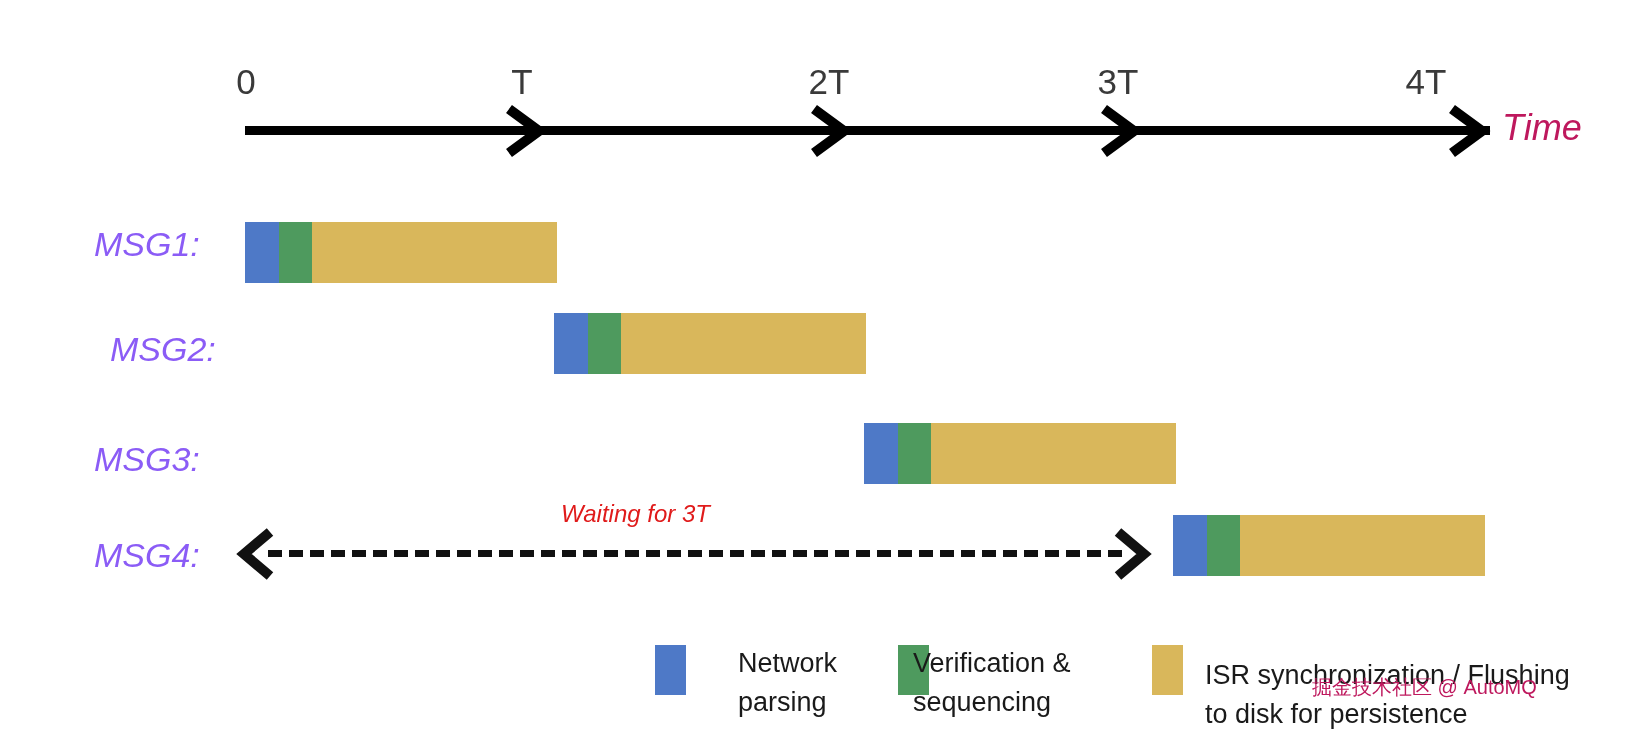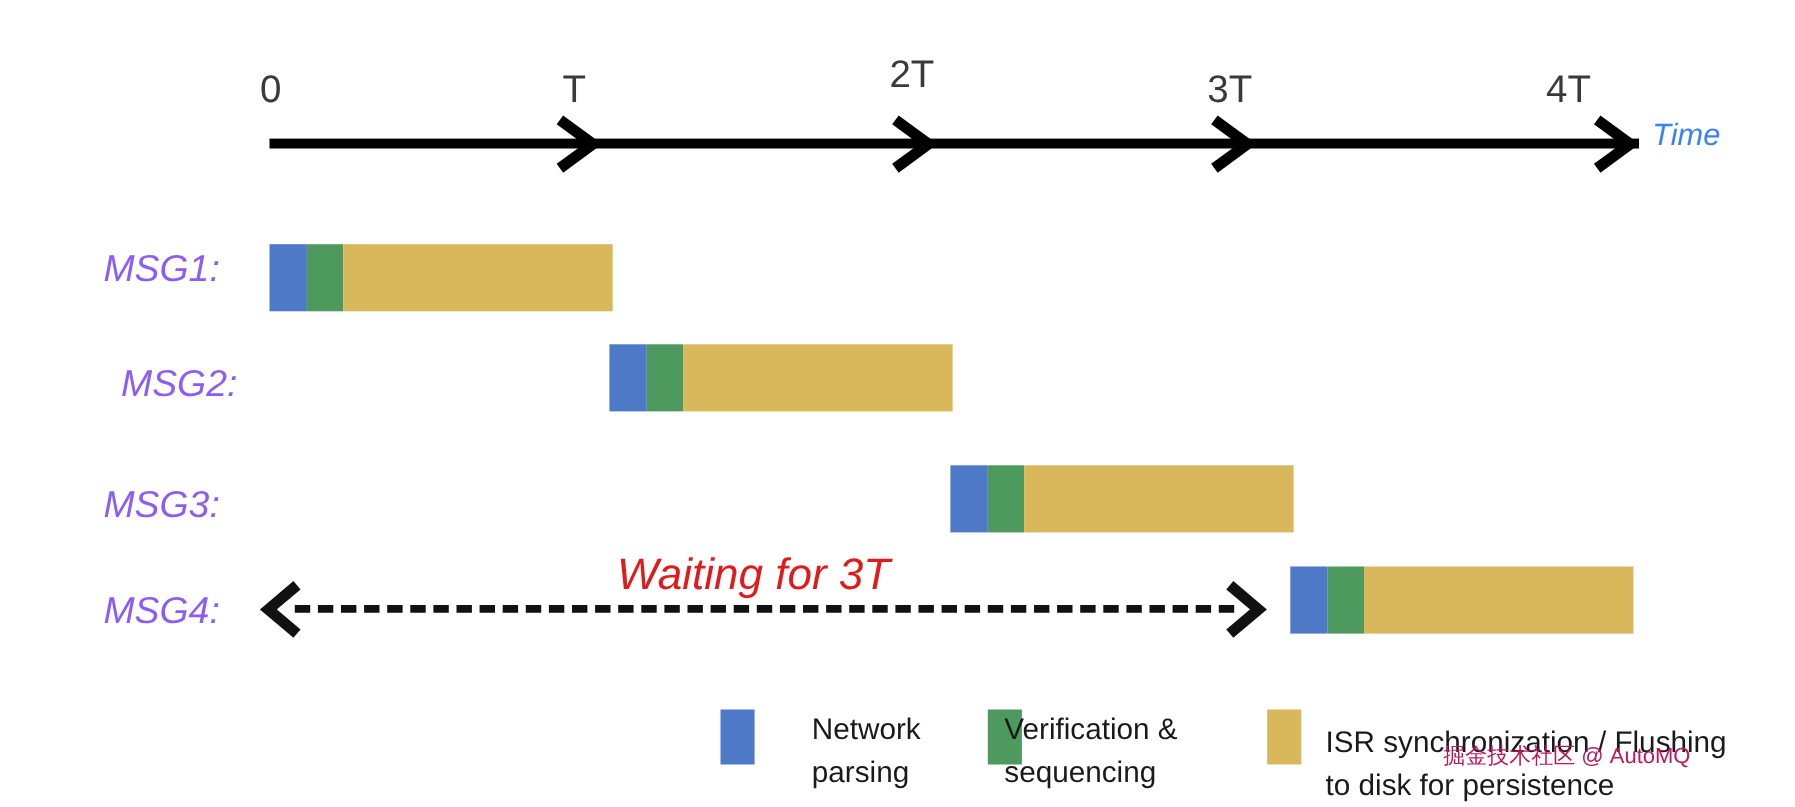--- a/index.html
+++ b/index.html
@@ -26,23 +26,23 @@
   .tick-label {
     position: absolute;
     font-size: 35px;
     color: #3a3a3a;
     font-family: "Liberation Sans", sans-serif;
     text-align: center;
     white-space: nowrap;
   }
   .time-label {
     position: absolute;
-    font-size: 28px;
+    font-size: 36px;
     font-style: italic;
-    color: #3b82f6;
+    color: #be185d;
     white-space: nowrap;
   }
   .arrow-head {
     position: absolute;
   }
 
   
   .msg-label {
     position: absolute;
     font-size: 34px;
@@ -64,21 +64,21 @@
   .seg-isr   { background: #D9B75B; }
 
   
   .wait-line {
     position: absolute;
     height: 0;
     border-top: 7px dashed #111111;
   }
   .wait-label {
     position: absolute;
-    font-size: 40px;
+    font-size: 24px;
     font-style: italic;
     color: #e01b1b;
     white-space: nowrap;
   }
 
   
   .legend-swatch {
     position: absolute;
     width: 31px;
     height: 50px;
@@ -117,21 +117,21 @@
     </svg>
     <svg class="arrow-head" style="left:1100px; top:103px;" width="46" height="56" viewBox="0 0 46 56">
       <path d="M4 6 L34 28 L4 50" fill="none" stroke="#000000" stroke-width="10" stroke-linecap="butt" stroke-linejoin="miter"></path>
     </svg>
     <svg class="arrow-head" style="left:1448px; top:103px;" width="46" height="56" viewBox="0 0 46 56">
       <path d="M4 6 L34 28 L4 50" fill="none" stroke="#000000" stroke-width="10" stroke-linecap="butt" stroke-linejoin="miter"></path>
     </svg>
 
     <div class="tick-label" style="left:216px; top:62px; width:60px;">0</div>
     <div class="tick-label" style="left:492px; top:62px; width:60px;">T</div>
-    <div class="tick-label" style="left:797px; top:48px; width:64px;">2T</div>
+    <div class="tick-label" style="left:797px; top:62px; width:64px;">2T</div>
     <div class="tick-label" style="left:1086px; top:62px; width:64px;">3T</div>
     <div class="tick-label" style="left:1394px; top:62px; width:64px;">4T</div>
 
     <div class="time-label" style="left:1502px; top:107px;">Time</div>
   </div>
 
   <div>
     <div class="msg-label" style="left:94px; top:225px;">MSG1:</div>
     <div class="bar" style="left:245px; top:222px; width:312px;">
       <div class="seg seg-net" style="width:34px;"></div>

